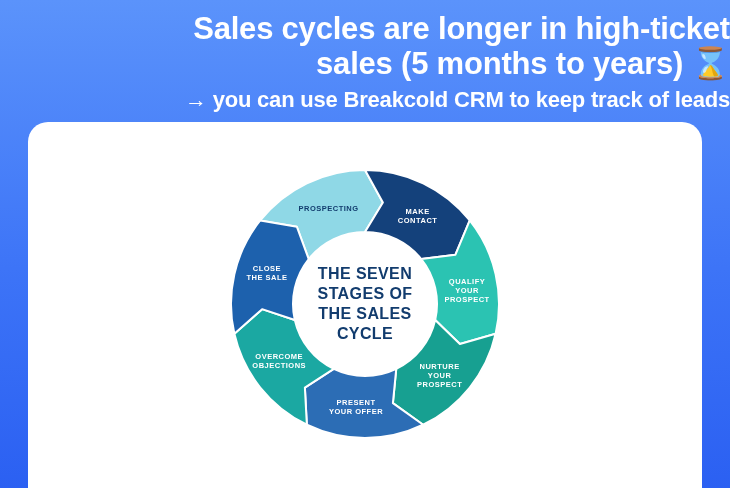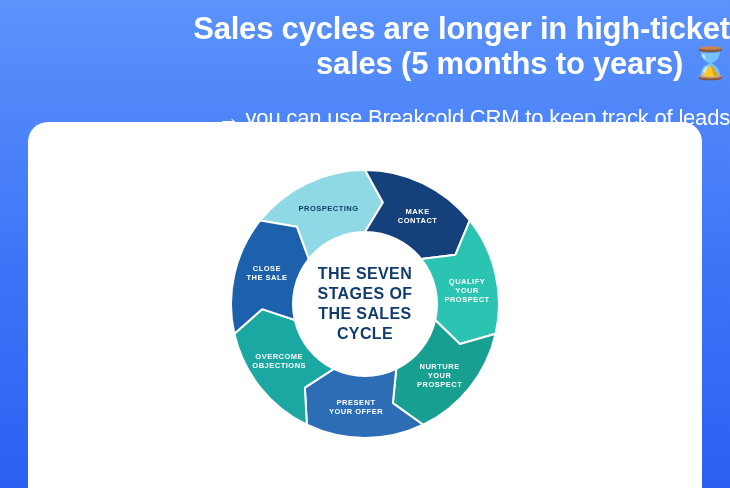--- a/index.html
+++ b/index.html
@@ -25,23 +25,23 @@
     color: #ffffff;
   }
   .headline {
     font-size: 31px;
     font-weight: 800;
     line-height: 1.12;
     letter-spacing: -0.2px;
     margin: 0;
   }
   .subtitle {
-    margin-top: 24px;
+    margin-top: 6px;
     font-size: 22px;
-    font-weight: 400;
+    font-weight: 700;
     letter-spacing: -0.2px;
   }
   .content-card {
     position: absolute;
     left: 28px;
     right: 28px;
     top: 122px;
     bottom: -24px;
     background: #ffffff;
     border-radius: 20px;

